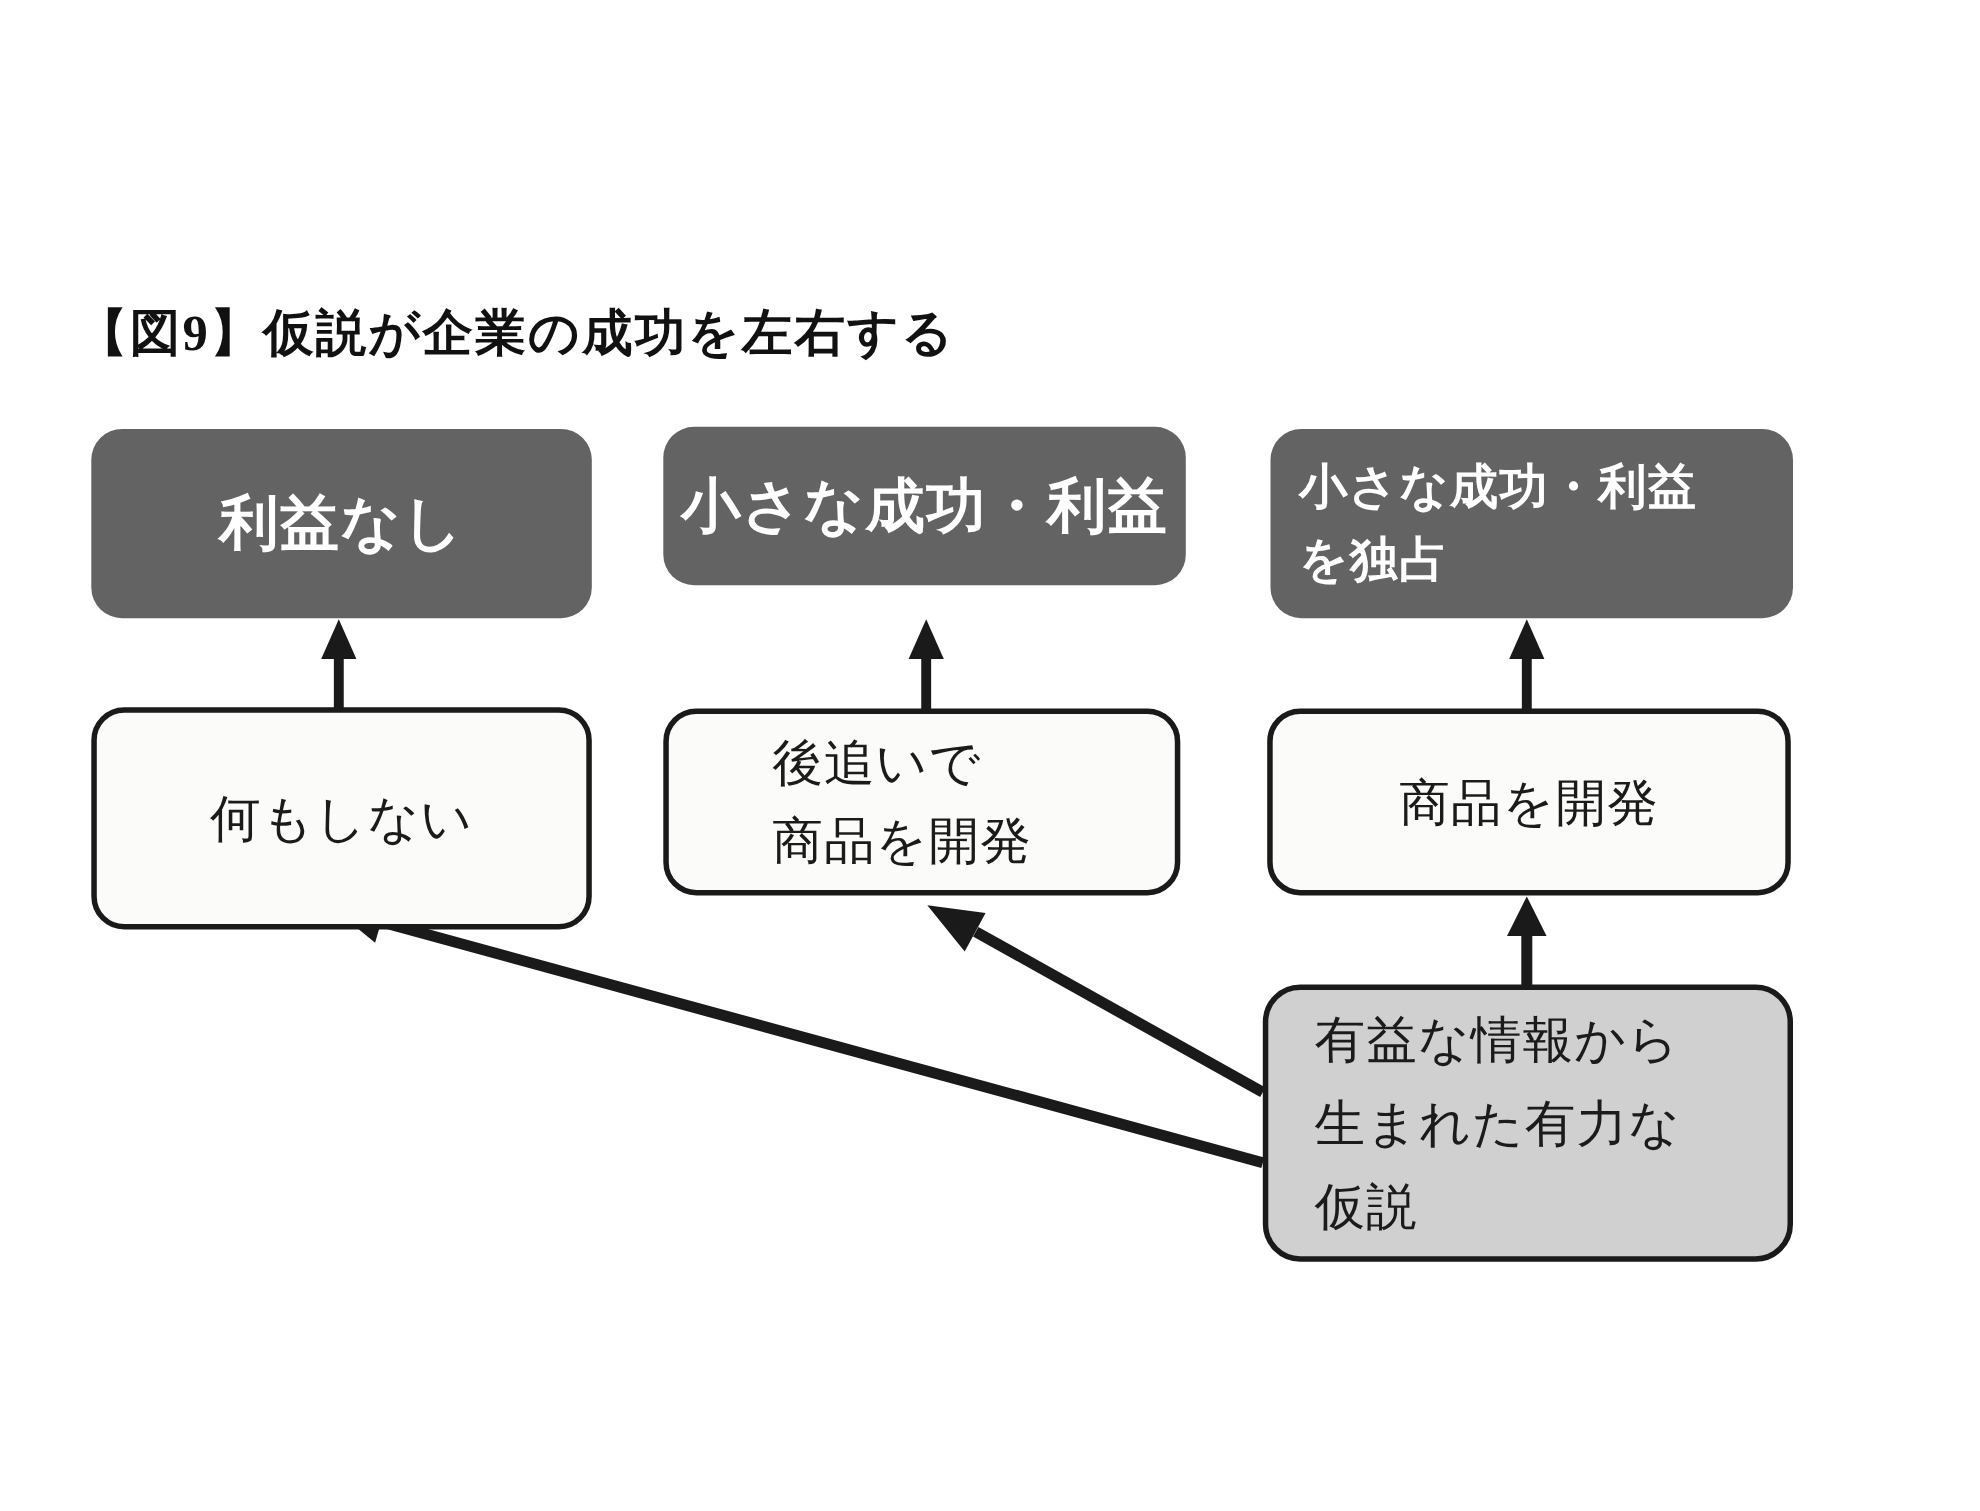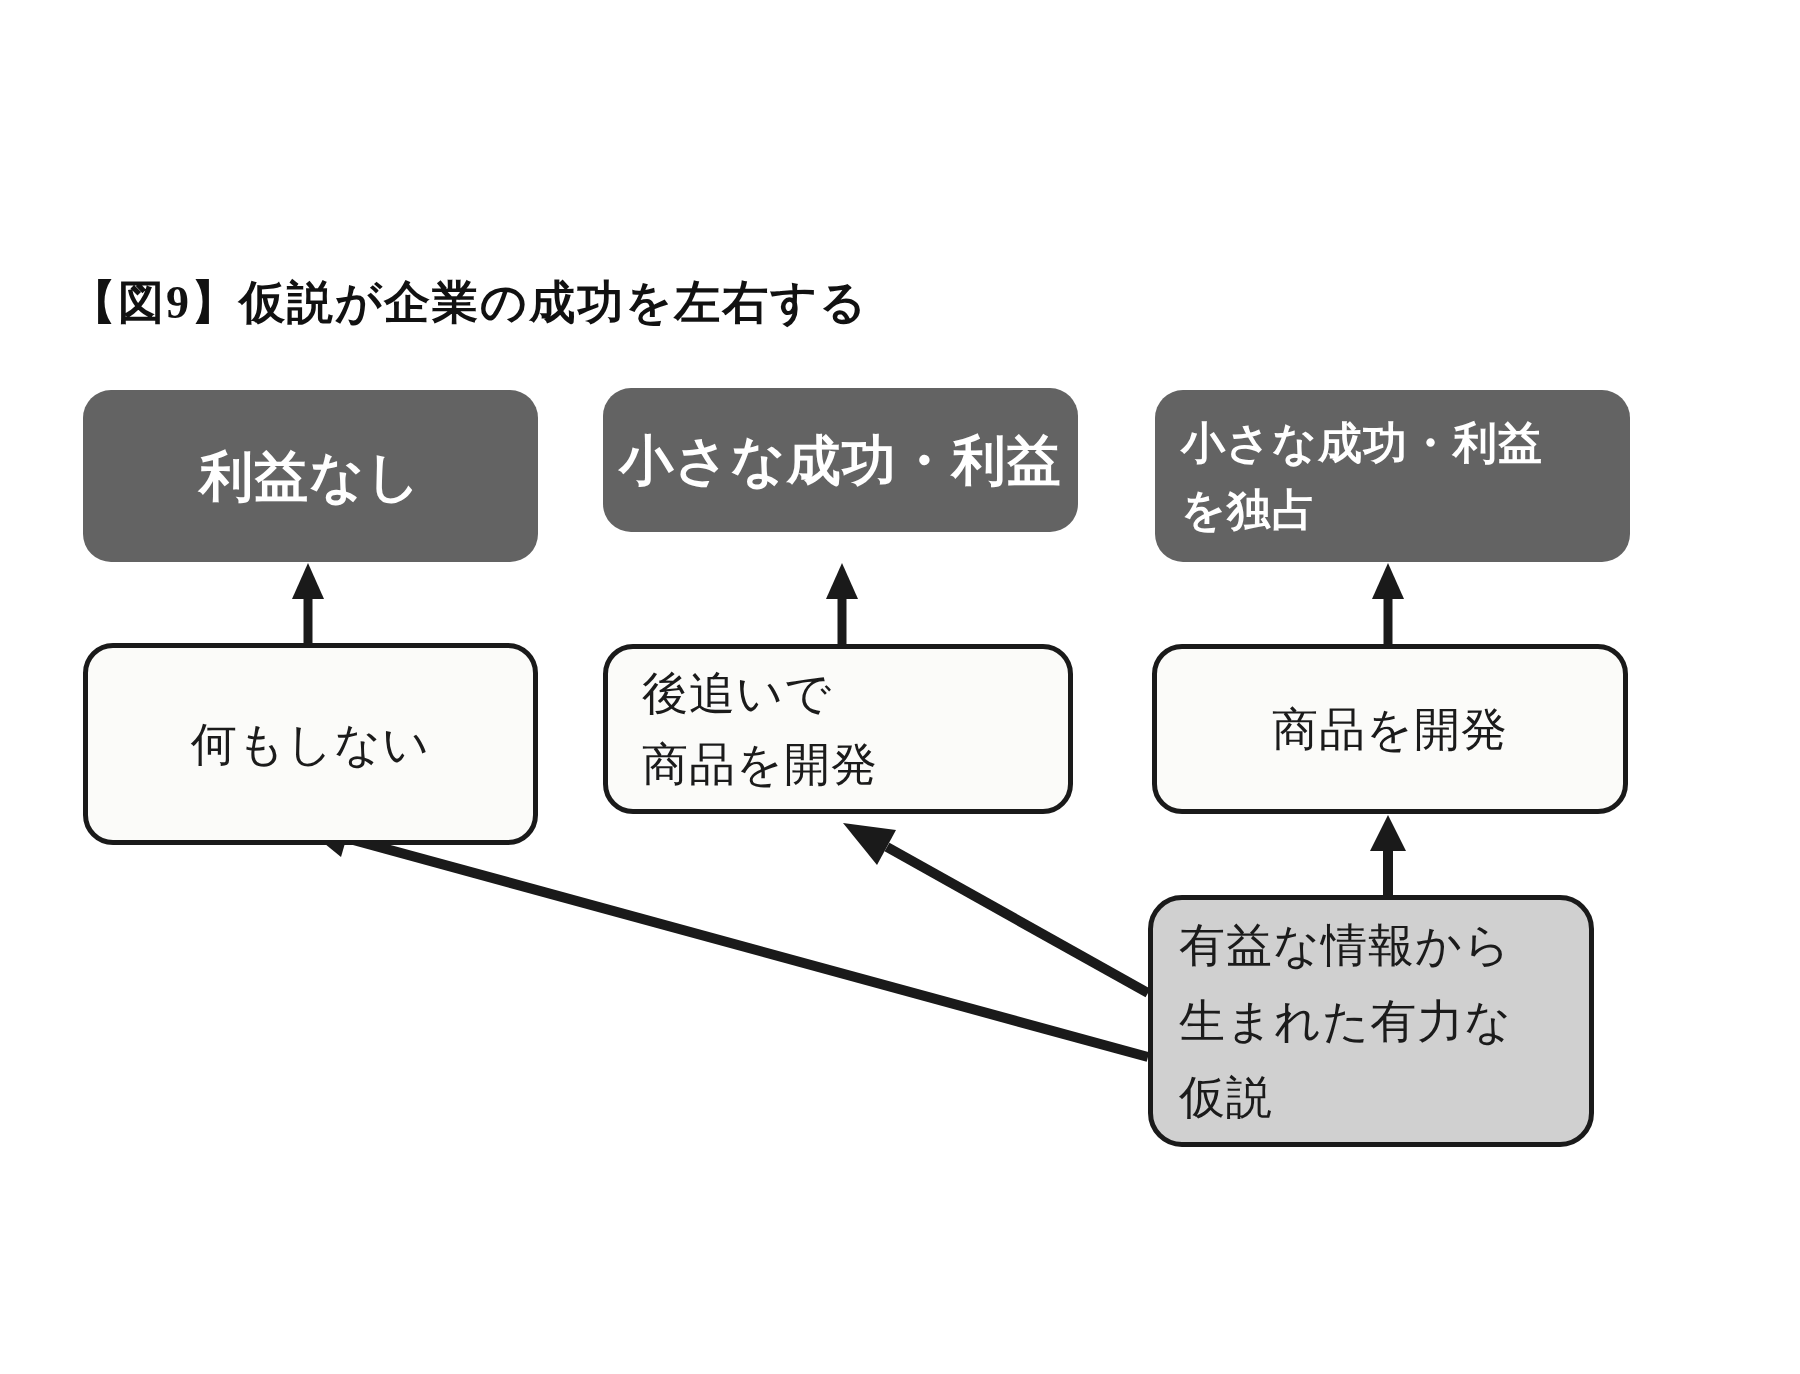--- a/index.html
+++ b/index.html
@@ -128,28 +128,28 @@
 
   <div class="box dark" style="left:1155px; top:390px; width:475px; height:172px; padding-left:26px; font-size:44px;">
     <span class="line">小さな成功・利益</span>
     <span class="line">を独占</span>
   </div>
 
   <div class="box light center" style="left:83px; top:643px; width:455px; height:202px;">
     <span class="line">何もしない</span>
   </div>
 
-  <div class="box light" style="left:603px; top:644px; width:470px; height:170px; padding-left:34px;">
+  <div class="box light" style="left:603px; top:644px; width:470px; height:170px; padding-left:94px;">
     <span class="line">後追いで</span>
     <span class="line">商品を開発</span>
   </div>
 
   <div class="box light center" style="left:1152px; top:644px; width:476px; height:170px;">
     <span class="line">商品を開発</span>
   </div>
 
-  <div class="box gray" style="left:1148px; top:895px; width:446px; height:252px; padding-left:26px;">
+  <div class="box gray" style="left:1148px; top:895px; width:482px; height:252px; padding-left:42px;">
     <span class="line">有益な情報から</span>
     <span class="line">生まれた有力な</span>
     <span class="line">仮説</span>
   </div>
 
 </div>
 
 </body></html>

